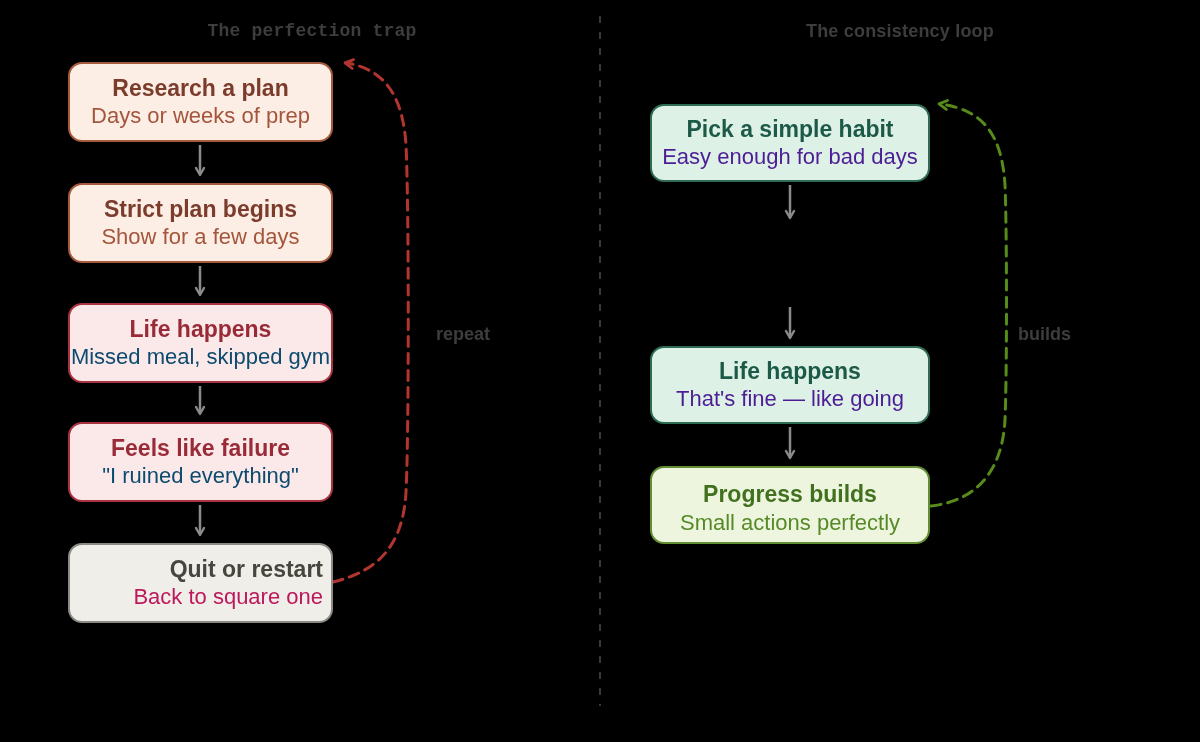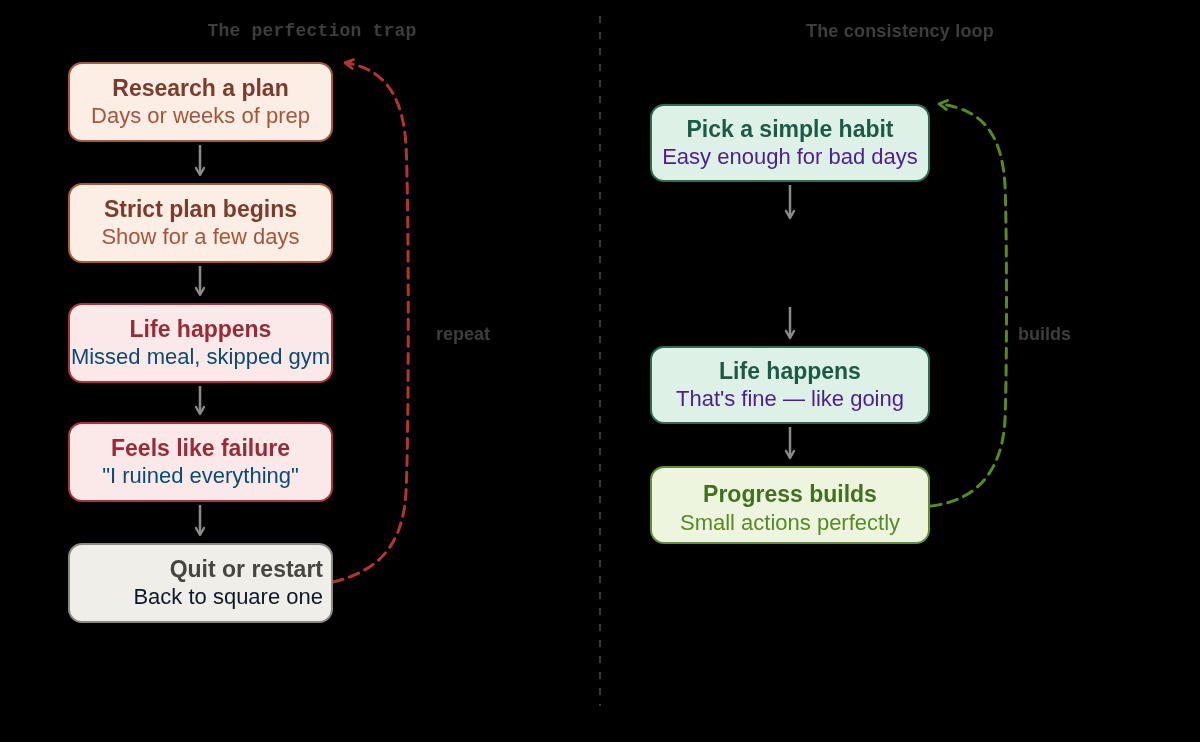--- a/index.html
+++ b/index.html
@@ -20,21 +20,21 @@
     display:flex;flex-direction:column;align-items:center;justify-content:center;
     text-align:center;padding:6px 8px;
   }
   .box .t{font-size:23px;font-weight:700;line-height:1.22;white-space:nowrap;}
   .box .s{font-size:22px;font-weight:400;line-height:1.25;white-space:nowrap;}
   .warm{background:#fcede5;border-color:#a65a3c;}
   .warm .t{color:#7b3c2c}.warm .s{color:#a4563c}
   .pink{background:#fbe9ea;border-color:#aa3342;}
   .pink .t{color:#992b38}.pink .s{color:#0c4a6e}
   .gray{background:#efeee8;border-color:#8b8b84;align-items:flex-end;}
-  .gray .t{color:#46463f}.gray .s{color:#0f172a}
+  .gray .t{color:#46463f}.gray .s{color:#be185d}
   .mint{background:#def1e7;border-color:#2e6b55;}
   .mint .t{color:#1c5a47}.mint .s{color:#4c1d95}
   .olive{background:#eef5df;border-color:#628f33;justify-content:flex-end;}
   .olive .t{color:#41701f}.olive .s{color:#578a27}
   
   .lb{left:68px;width:265px;height:80px;}
   .lb0{top:62px}.lb1{top:183px}.lb2{top:303px}.lb3{top:422px}.lb4{top:543px}
   
   .rb{left:650px;width:280px;height:78px;}
   .rb0{top:104px}.rb1{top:226px}.rb2{top:346px}.rb3{top:466px}

